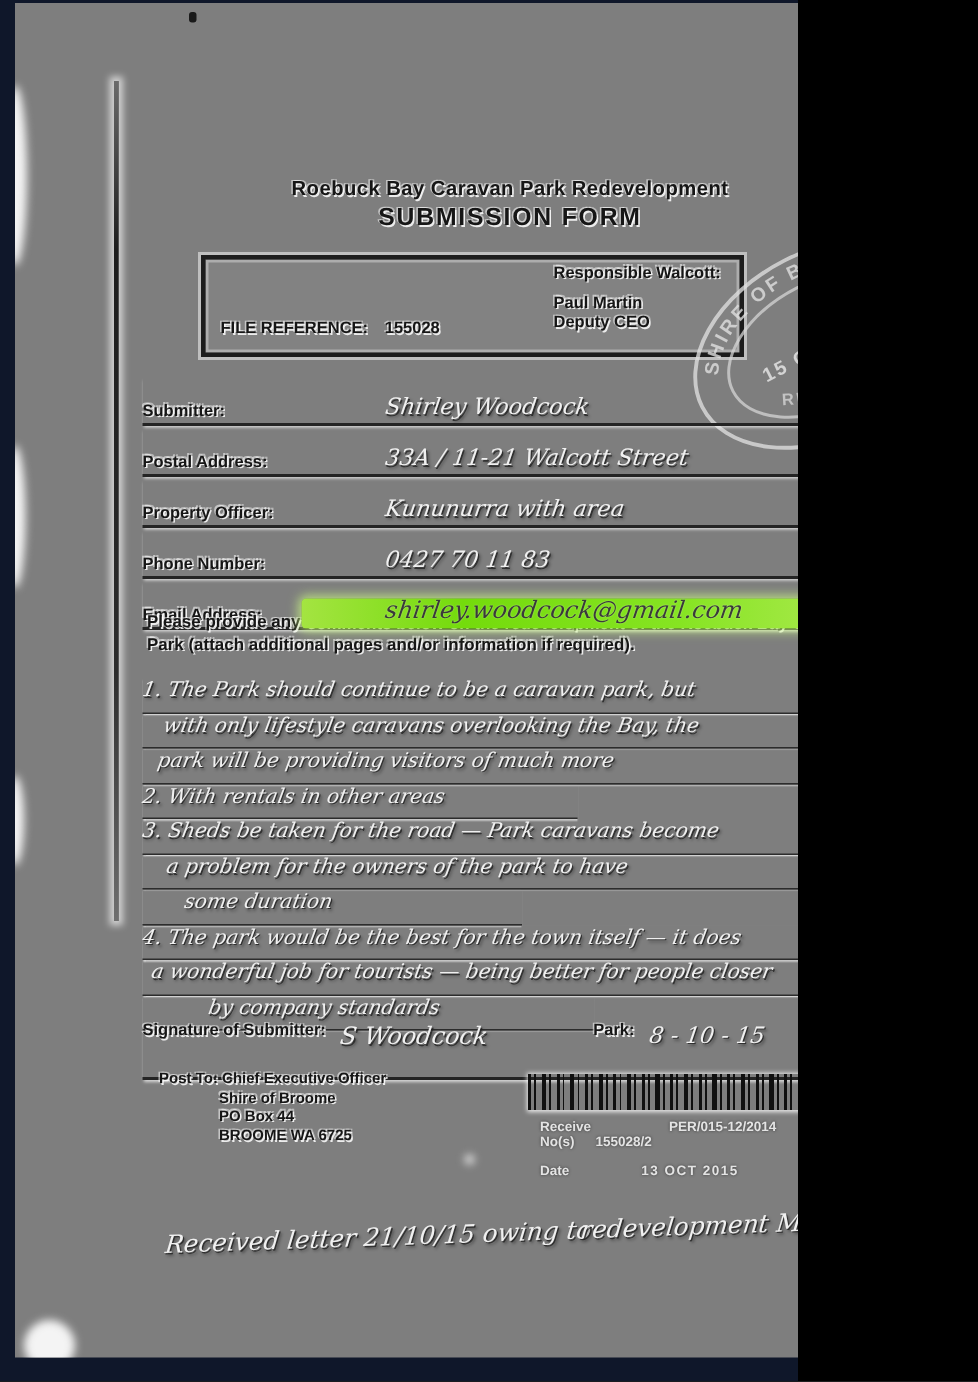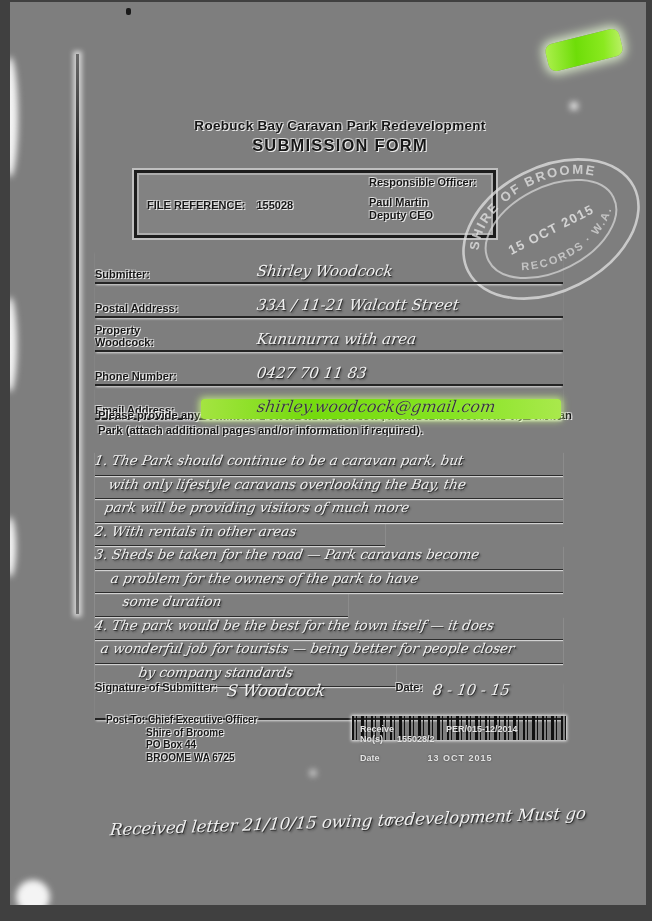--- a/index.html
+++ b/index.html
@@ -1,16 +1,16 @@
 <!DOCTYPE html>
 <html><head>
 <meta charset="utf-8">
 <style>
   html,body{margin:0;padding:0;background:#000;}
-  .viewport{position:relative;width:652px;height:921px;background:#404040;overflow:hidden;
+  .viewport{position:relative;width:532px;height:921px;background:#0f172a;overflow:hidden;
             font-family:"Liberation Sans",sans-serif;}
   .page{position:absolute;left:10px;top:2px;width:636px;height:903px;background:#7e7e7e;overflow:hidden;}
 
   
   .printed{font-family:"Liberation Sans",sans-serif;font-weight:bold;color:#161616;
            text-shadow:1px 1px 0 rgba(255,255,255,.85),-1px -1px 0 rgba(255,255,255,.55),1px -1px 0 rgba(255,255,255,.45);}
   .hand{font-family:"DejaVu Serif",serif;font-style:italic;color:#f0f0f0;display:inline-block;transform:skewX(-8deg);
         text-shadow:1px 1px 0 rgba(35,35,35,.8),2px 2px 2px rgba(25,25,25,.45);}
   .hand-dark{font-family:"DejaVu Serif",serif;font-style:italic;color:#3a3a3a;display:inline-block;transform:skewX(-8deg);
         text-shadow:0 0 1px rgba(255,255,255,.5);}
@@ -28,21 +28,21 @@
 
   
   .title-wrap{position:absolute;left:0;top:116px;width:660px;text-align:center;}
   .title-l1{font-size:13.5px;letter-spacing:.3px;}
   .title-l2{font-size:16.5px;letter-spacing:1.2px;margin-top:3px;}
 
   
   .filebox{position:absolute;left:124px;top:168px;width:356px;height:62px;
       border:3px solid #1c1c1c;box-shadow:0 0 0 2px rgba(255,255,255,.5),inset 0 0 0 2px rgba(255,255,255,.35);
       background:rgba(255,255,255,.03);}
-  .fileref{position:absolute;left:10px;top:26px;font-size:11px;}
+  .fileref{position:absolute;left:10px;top:40px;font-size:11px;}
   .officer{position:absolute;left:232px;top:3px;font-size:11px;line-height:13px;}
   .officer .name{margin-top:7px;}
 
   
   .stamp{position:absolute;left:441px;top:159px;width:200px;height:136px;transform:rotate(-27deg);opacity:.92;}
 
   
   .fields{position:absolute;left:85px;top:248px;width:468px;}
   .frow{position:relative;height:30px;border-bottom:2px solid #242424;
       box-shadow:0 2px 2px -1px rgba(255,255,255,.7);
@@ -78,21 +78,21 @@
   .sigrow .date-lbl{margin-left:4px;}
   .sigrow .date-val{font-size:15px;margin-left:10px;width:130px;}
 
   
   .postto{position:absolute;left:96px;top:712px;font-size:10px;line-height:12.5px;}
   .postto .indent{padding-left:40px;}
   .barcode{position:absolute;left:342px;top:714px;width:214px;height:24px;
       background:
         repeating-linear-gradient(90deg,#101010 0 2px,transparent 2px 4px,#101010 4px 5px,transparent 5px 9px,#101010 9px 12px,transparent 12px 14px,#101010 14px 15px,transparent 15px 19px);
       box-shadow:0 0 3px 1px rgba(255,255,255,.85);}
-  .records{position:absolute;left:350px;top:722px;width:212px;font-size:9px;font-weight:bold;line-height:10px;}
+  .records{position:absolute;left:350px;top:744px;width:212px;font-size:9px;font-weight:bold;line-height:10px;}
   .records .rrow{display:flex;}
   .records .v1{margin-left:52px;}
   .records .v2{margin-left:14px;}
   .records .r3{margin-top:9px;}
   .records .v3{margin-left:48px;letter-spacing:1px;}
 
   
   .bottomnote{position:absolute;left:100px;top:806px;transform:rotate(-2deg);line-height:28px;}
   .bottomnote .n1{font-size:16.5px;}
   .bottomnote .n2{font-size:16.5px;margin-left:-12px;}
@@ -117,21 +117,21 @@
       <div class="printed title-l1">Roebuck Bay Caravan Park Redevelopment</div>
       <div class="printed title-l2">SUBMISSION FORM</div>
     </div>
 
     <div class="filebox">
       <div class="fileref printed">
         <span>FILE REFERENCE:</span>
         <span style="margin-left:8px;">155028</span>
       </div>
       <div class="officer printed">
-        <div>Responsible Officer:</div>
+        <div>Responsible Walcott:</div>
         <div class="name">Paul Martin</div>
         <div>Deputy CEO</div>
       </div>
     </div>
 
     <svg class="stamp" viewBox="0 0 200 136">
       <ellipse cx="100" cy="68" rx="93" ry="62" fill="none" stroke="#dedede" stroke-width="2.6" opacity="0.85"></ellipse>
       <ellipse cx="100" cy="68" rx="70" ry="42" fill="none" stroke="#d6d6d6" stroke-width="2" opacity="0.8"></ellipse>
       <defs>
         <path id="arcTop" d="M 22,70 A 78 50 0 0 1 178,70" fill="none"></path>
@@ -149,21 +149,21 @@
     <div class="fields">
       <div class="frow">
         <span class="lbl printed">Submitter:</span>
         <span class="val hand">Shirley  Woodcock</span>
       </div>
       <div class="frow">
         <span class="lbl printed">Postal Address:</span>
         <span class="val hand">33A / 11-21  Walcott  Street</span>
       </div>
       <div class="frow">
-        <span class="lbl printed">Property Woodcock:</span>
+        <span class="lbl printed">Property Officer:</span>
         <span class="val hand">Kununurra    with  area</span>
       </div>
       <div class="frow">
         <span class="lbl printed">Phone Number:</span>
         <span class="val hand">0427 70 11 83</span>
       </div>
       <div class="frow">
         <span class="lbl printed">Email Address:</span>
         <span class="hl-green"></span>
         <span class="val hand-dark" style="font-size:16px;">shirley.woodcock@gmail.com</span>
@@ -181,21 +181,21 @@
       <div class="cline"><span class="hand">a problem for the owners of the park to have</span></div>
       <div class="cline"><span class="hand">some duration</span></div>
       <div class="cline"><span class="hand">4.  The park would be the best for the town itself — it does</span></div>
       <div class="cline"><span class="hand">a wonderful job for tourists — being better for people closer</span></div>
       <div class="cline"><span class="hand">by company standards</span></div>
     </div>
 
     <div class="sigrow">
       <span class="lbl printed">Signature of Submitter:</span>
       <span class="sig hand">S Woodcock</span>
-      <span class="lbl printed date-lbl">Date:</span>
+      <span class="lbl printed date-lbl">Park:</span>
       <span class="date-val hand">8 - 10 - 15</span>
     </div>
 
     <div class="postto printed">
       <div>Post To: Chief Executive Officer</div>
       <div class="indent">Shire of Broome</div>
       <div class="indent">PO Box 44</div>
       <div class="indent">BROOME WA 6725</div>
     </div>
 

